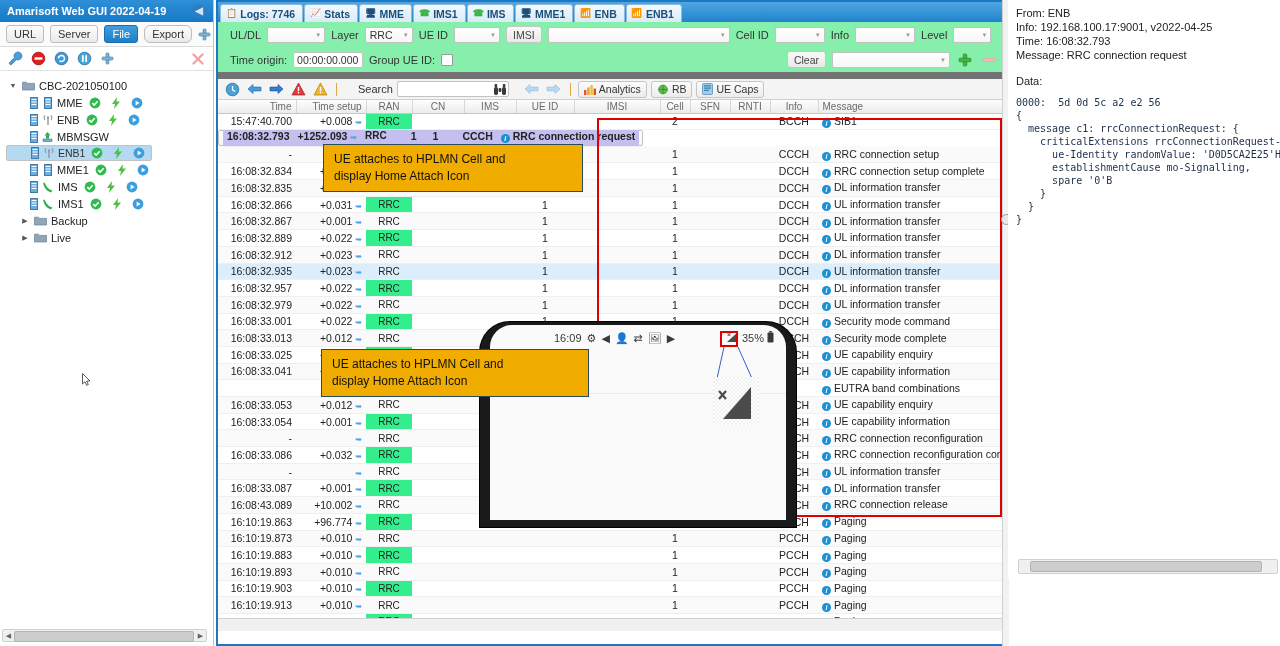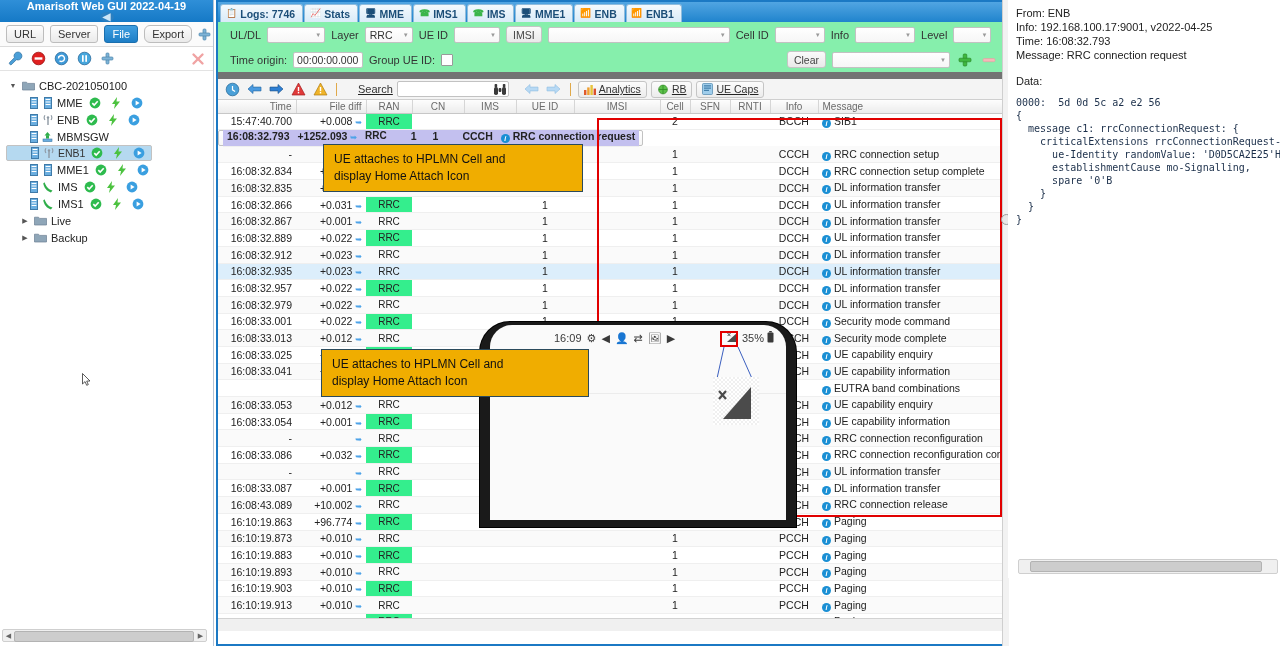--- a/index.html
+++ b/index.html
@@ -7,21 +7,21 @@
     width:1280px;height:646px;overflow:hidden;
     font-family:"Liberation Sans",sans-serif;
     font-size:11px;color:#222;background:#fff;
     -webkit-font-smoothing:none;
   }
   .app{position:relative;width:1280px;height:646px;}
 
   
   .left-panel{position:absolute;left:0;top:0;width:214px;height:646px;background:#fff;border-right:1px solid #b5c4d6;box-sizing:border-box;}
   .left-title{height:22px;background:linear-gradient(#2f8fd8,#1579c6);color:#fff;font-weight:bold;font-size:11px;
-     display:flex;align-items:center;justify-content:space-between;padding:0 7px;box-sizing:border-box;flex-direction:column;}
+     display:flex;align-items:center;justify-content:space-between;padding:0 7px;box-sizing:border-box;}
   .left-title .collapse{width:14px;height:14px;border-radius:50%;background:#2b7fc0;color:#cfe6f7;
      display:flex;align-items:center;justify-content:center;font-size:10px;line-height:1;}
   .btn-row{height:25px;display:flex;align-items:center;padding:2px 6px;box-sizing:border-box;gap:6px;
      background:#fbfbfb;border-bottom:1px solid #dcdcdc;}
   .btn{border:1px solid #bdbdbd;border-radius:3px;background:linear-gradient(#fdfdfd,#eaeaea);
      padding:1px 7px;font-size:11px;color:#333;line-height:14px;cursor:default;}
   .btn.primary{background:linear-gradient(#3e9ee0,#1d7ec6);border-color:#1a6fae;color:#fff;}
   .btn.spacer{margin-left:auto;border-radius:6px;}
   .tool-row{height:24px;display:flex;align-items:center;padding:0 6px;box-sizing:border-box;gap:5px;
      background:#fff;border-bottom:1px solid #e3e3e3;}
@@ -55,21 +55,21 @@
   .sel{height:16px;border:1px solid #c2c2c2;background:linear-gradient(#ffffff,#f6f6f6);border-radius:2px;
      display:inline-flex;align-items:center;justify-content:space-between;padding:0 3px 0 4px;box-sizing:border-box;font-size:10.5px;color:#333;}
   .sel .car{font-size:6px;color:#9a9a9a;margin-left:4px;}
   .txtin{height:16px;border:1px solid #c2c2c2;background:#fff;border-radius:2px;box-sizing:border-box;font-size:10.5px;padding:0 3px;
      display:inline-flex;align-items:center;color:#333;}
   .pillbtn{height:17px;border:1px solid #c5c5c5;background:linear-gradient(#fafafa,#e9e9e9);border-radius:3px;
      display:inline-flex;align-items:center;padding:0 6px;font-size:10.5px;color:#444;box-sizing:border-box;}
   .chk{width:10px;height:10px;border:1px solid #9a9a9a;background:#fff;border-radius:1px;display:inline-block;}
 
   .actionbar{display:flex;align-items:center;height:21px;padding:0 5px;box-sizing:border-box;gap:4px;
-     background:#f4f4f4;border-bottom:1px solid #cfcfcf;text-decoration:underline;}
+     background:#f4f4f4;border-bottom:1px solid #cfcfcf;}
   .sepv{width:1px;height:13px;background:#e0a94a;margin:0 3px;}
   .toolpill{height:17px;border:1px solid #c5c5c5;background:linear-gradient(#fcfcfc,#ececec);border-radius:3px;
      display:inline-flex;align-items:center;gap:3px;padding:0 5px;font-size:10.5px;color:#333;box-sizing:border-box;}
 
   
   .tblwrap{position:relative;height:531px;overflow:hidden;}
   table.log{border-collapse:collapse;width:786px;table-layout:fixed;font-size:10.5px;}
   table.log thead th{height:13px;background:linear-gradient(#fdfdfd,#ececec);border-right:1px solid #d6d6d6;
      border-bottom:1px solid #c7c7c7;color:#6b6b6b;font-weight:normal;font-size:10px;padding:0 4px;box-sizing:border-box;}
   table.log td{height:16.7px;border-bottom:1px solid #efefef;padding:0 4px;box-sizing:border-box;
@@ -444,31 +444,31 @@
           </span>
       </div>
 
       <div class="tnode child2">
         <span class="tw">▶</span>
         <span class="ic" style="width:14px;height:14px">
           <svg width="13" height="11" viewBox="0 0 13 11">
               <path d="M0.5 2.2h4l1.1 1.2h6.9V10H0.5z" fill="#8fa6b8" stroke="#6b8093" stroke-width=".7"></path>
             </svg>
           </span>
-        <span class="tlabel">Live</span>
+        <span class="tlabel">Backup</span>
       </div>
 
       <div class="tnode child2">
         <span class="tw">▶</span>
         <span class="ic" style="width:14px;height:14px">
           <svg width="13" height="11" viewBox="0 0 13 11">
               <path d="M0.5 2.2h4l1.1 1.2h6.9V10H0.5z" fill="#8fa6b8" stroke="#6b8093" stroke-width=".7"></path>
             </svg>
           </span>
-        <span class="tlabel">Backup</span>
+        <span class="tlabel">Live</span>
       </div>
     </div>
 
     <svg class="cursor-arrow" viewBox="0 0 9 13">
       <path d="M0.5 0.5L0.5 11 3 8.6 4.7 12.3 6.3 11.6 4.7 8.1 8 8z" fill="#fff" stroke="#333" stroke-width=".8"></path>
     </svg>
 
     <div class="sb-h">
       <div class="thumb"></div>
       <span class="sb-arrow">◀</span>
@@ -683,21 +683,21 @@
             <col style="width:86px">
             <col style="width:30px">
           <col style="width:40px">
             <col style="width:40px">
             <col style="width:48px">
             <col style="width:186px">
         </colgroup>
         <thead>
           <tr>
             <th style="text-align:right">Time</th>
-            <th style="text-align:right">File diff</th>
+            <th style="text-align:right">Time setup</th>
             <th>RAN</th>
             <th>CN</th>
             <th>IMS</th>
             <th>UE ID</th>
             <th>IMSI</th>
             <th>Cell</th>
             <th>SFN</th>
             <th>RNTI</th>
             <th>Info</th>
             <th style="text-align:left">Message</th>

